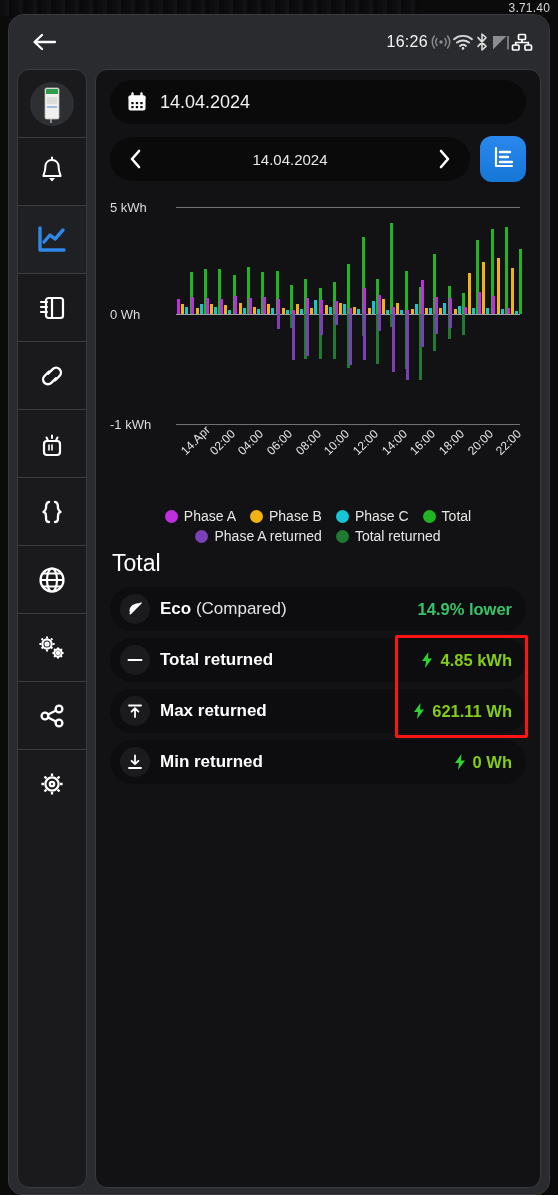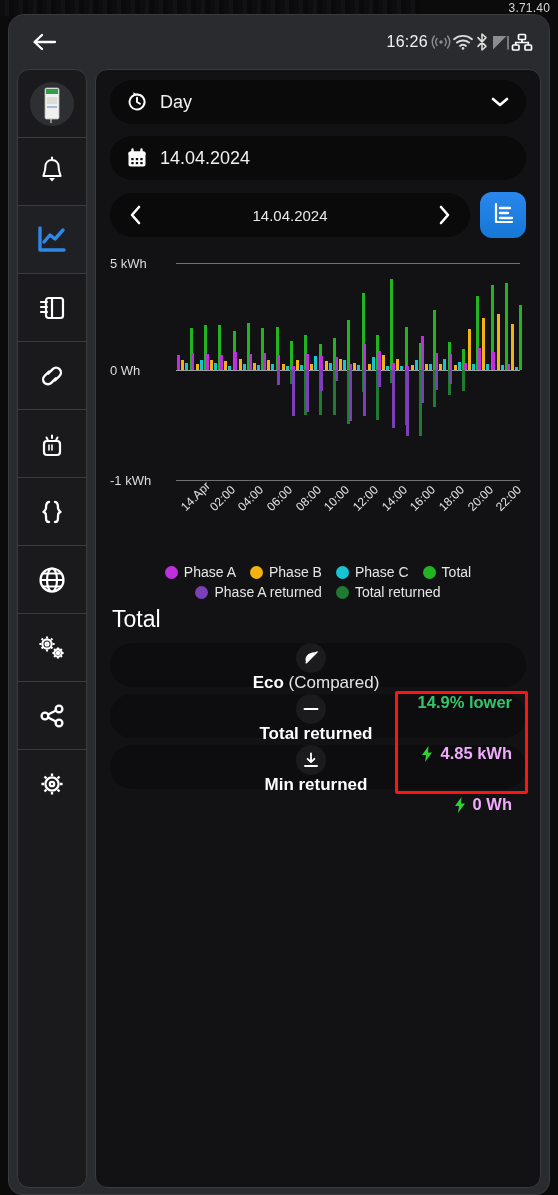--- a/index.html
+++ b/index.html
@@ -136,32 +136,31 @@
     margin-top: 12px; margin-bottom: 8px;
   }
   .h-total { color: #ffffff; font-size: 23px; font-weight: 400; margin: 6px 0 10px 2px; }
 
   
   .rows { position: relative; }
   .srow {
     height: 44px; border-radius: 22px; background: #0d0d0f;
     display: flex; align-items: center; padding: 0 14px 0 10px;
     margin-bottom: 7px;
-    flex-direction: column;
   }
   .sicon-circ {
     width: 30px; height: 30px; border-radius: 50%;
     background: #1b1b1e; display:flex; align-items:center; justify-content:center;
     margin-right: 10px; flex: 0 0 30px;
   }
   .slabel { font-size: 17px; color: #ffffff; font-weight: bold; }
   .slabel .muted { font-weight: normal; color: #e3e3e3; }
   .sval { margin-left: auto; font-size: 16.5px; font-weight: bold; display:flex; align-items:center; gap:5px; }
   .sval.blue { color: #2f8ef0; }
-  .sval.green { color: #f0abfc; align-items: center; }
+  .sval.green { color: #84cc16; align-items: center; }
   .sval.ecogreen { color: #36c46a; }
 
   .highlight-box {
     position: absolute; border: 3px solid #ff1414; border-radius: 2px;
     pointer-events: none;
   }
 </style>
 </head>
 <body>
 
@@ -302,36 +301,20 @@
               <circle cx="15" cy="15" r="6.6"></circle>
               <circle cx="15" cy="15" r="2.2"></circle>
               <path d="M15 4.4v2.6M15 23v2.6M4.4 15h2.6M23 15h2.6M7.5 7.5l1.9 1.9M20.6 20.6l1.9 1.9M22.5 7.5l-1.9 1.9M9.4 20.6l-1.9 1.9"></path>
             </g>
           </svg>
         </div>
       </div>
 
       <div class="main">
 
-        <div class="field">
-          <span class="fi">
-            <svg width="22" height="22" viewBox="0 0 22 22">
-              <path d="M11 3.5a7.5 7.5 0 107.2 9.6" fill="none" stroke="#ffffff" stroke-width="2" stroke-linecap="round"></path>
-              <path d="M18.3 13a7.5 7.5 0 00-7.3-9.5" fill="none" stroke="#ffffff" stroke-width="2" stroke-linecap="round"></path>
-              <path d="M11 3.5 7.6 1.2 7.2 5.6z" fill="#ffffff"></path>
-              <path d="M11 6.7V11l3 1.8" fill="none" stroke="#ffffff" stroke-width="1.9" stroke-linecap="round"></path>
-            </svg>
-          </span>
-          <span class="ftext">Day</span>
-          <span class="chev">
-            <svg width="20" height="14" viewBox="0 0 20 14">
-              <path d="M3 4l7 6 7-6" fill="none" stroke="#ffffff" stroke-width="2.6" stroke-linecap="round" stroke-linejoin="round"></path>
-            </svg>
-          </span>
-        </div>
 
         <div class="field">
           <span class="fi">
             <svg width="22" height="22" viewBox="0 0 22 22">
               <rect x="2.5" y="4.5" width="17" height="15" rx="2" fill="#ffffff"></rect>
               <rect x="2.5" y="4.5" width="17" height="4" rx="1.6" fill="#ffffff"></rect>
               <path d="M6.5 2.5v3M15.5 2.5v3" stroke="#ffffff" stroke-width="2.4" stroke-linecap="round"></path>
               <g fill="#0a0a0b">
                 <rect x="5.3" y="11" width="2.3" height="2.2"></rect>
                   <rect x="9.8" y="11" width="2.3" height="2.2"></rect>
@@ -623,20 +606,37 @@
                   <svg width="16" height="18" viewBox="0 0 16 18">
                     <path d="M9.5 1 3 10h4l-1 7 7-9.5H9z" fill="#2fd22f"></path>
                   </svg>
                 </span>
                 <span>4.85 kWh</span>
               </div>
             </div>
             <div class="srow">
               <div class="sicon-circ">
                 <svg width="18" height="18" viewBox="0 0 18 18">
+                  <path d="M3 3.5h12" stroke="#ffffff" stroke-width="1.8" stroke-linecap="round"></path>
+                  <path d="M9 15V6.5M5.6 9.6L9 6.2l3.4 3.4" fill="none" stroke="#ffffff" stroke-width="1.8" stroke-linecap="round" stroke-linejoin="round"></path>
+                </svg>
+              </div>
+              <div class="slabel">Max returned</div>
+              <div class="sval green">
+                <span style="display: flex;">
+                  <svg width="16" height="18" viewBox="0 0 16 18">
+                    <path d="M9.5 1 3 10h4l-1 7 7-9.5H9z" fill="#2fd22f"></path>
+                  </svg>
+                </span>
+                <span>621.11 Wh</span>
+              </div>
+            </div>
+            <div class="srow">
+              <div class="sicon-circ">
+                <svg width="18" height="18" viewBox="0 0 18 18">
                   <path d="M3 15h12" stroke="#ffffff" stroke-width="1.8" stroke-linecap="round"></path>
                   <path d="M9 2.5V11M5.6 7.8L9 11.2l3.4-3.4" fill="none" stroke="#ffffff" stroke-width="1.8" stroke-linecap="round" stroke-linejoin="round"></path>
                 </svg>
               </div>
               <div class="slabel">Min returned</div>
               <div class="sval green">
                 <span style="display: flex;">
                   <svg width="16" height="18" viewBox="0 0 16 18">
                     <path d="M9.5 1 3 10h4l-1 7 7-9.5H9z" fill="#2fd22f"></path>
                   </svg>

